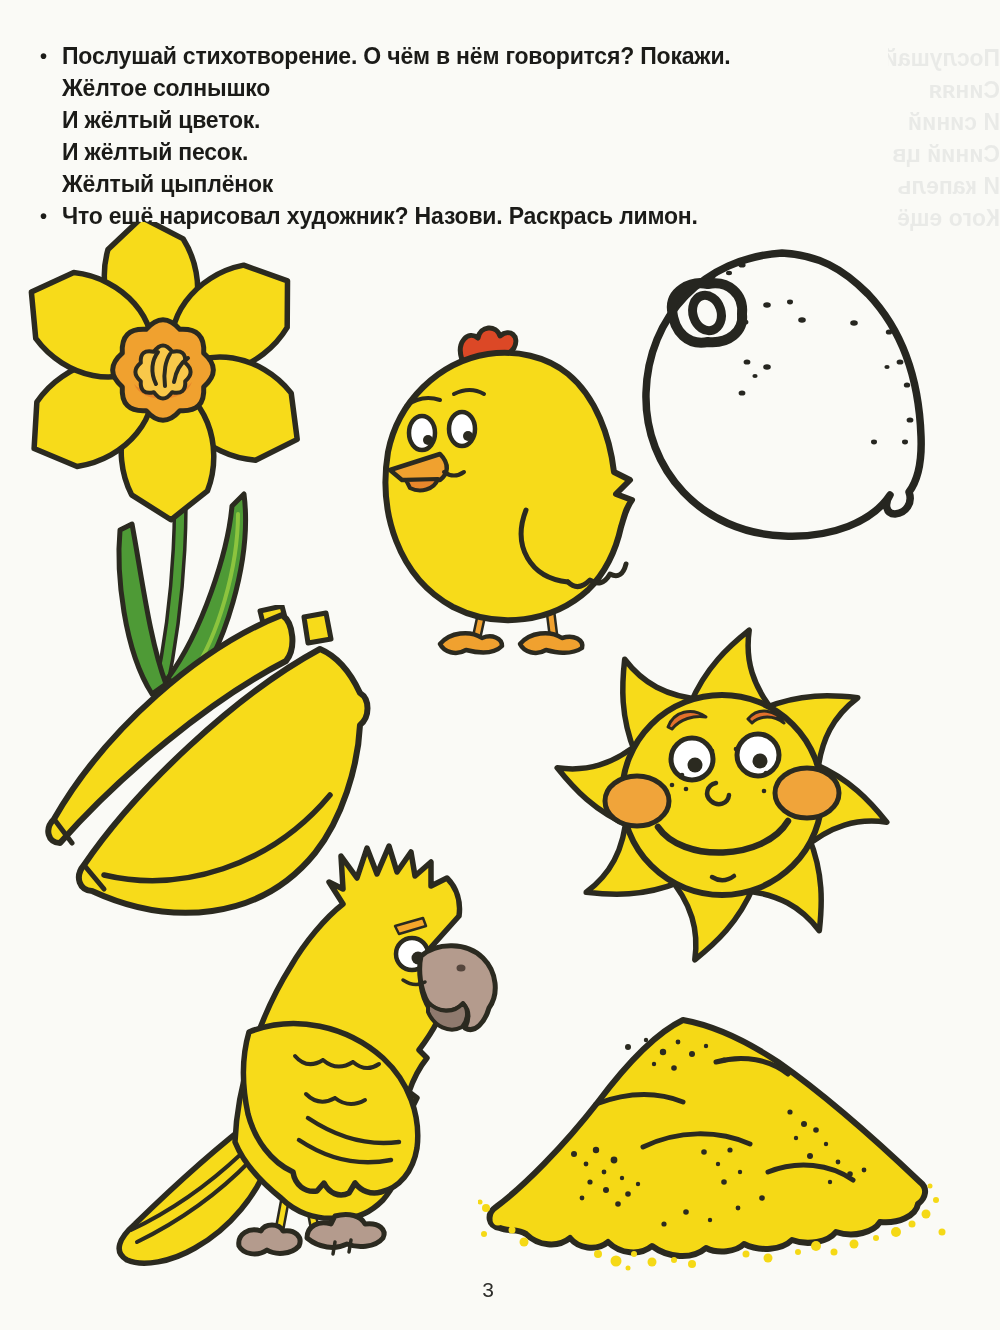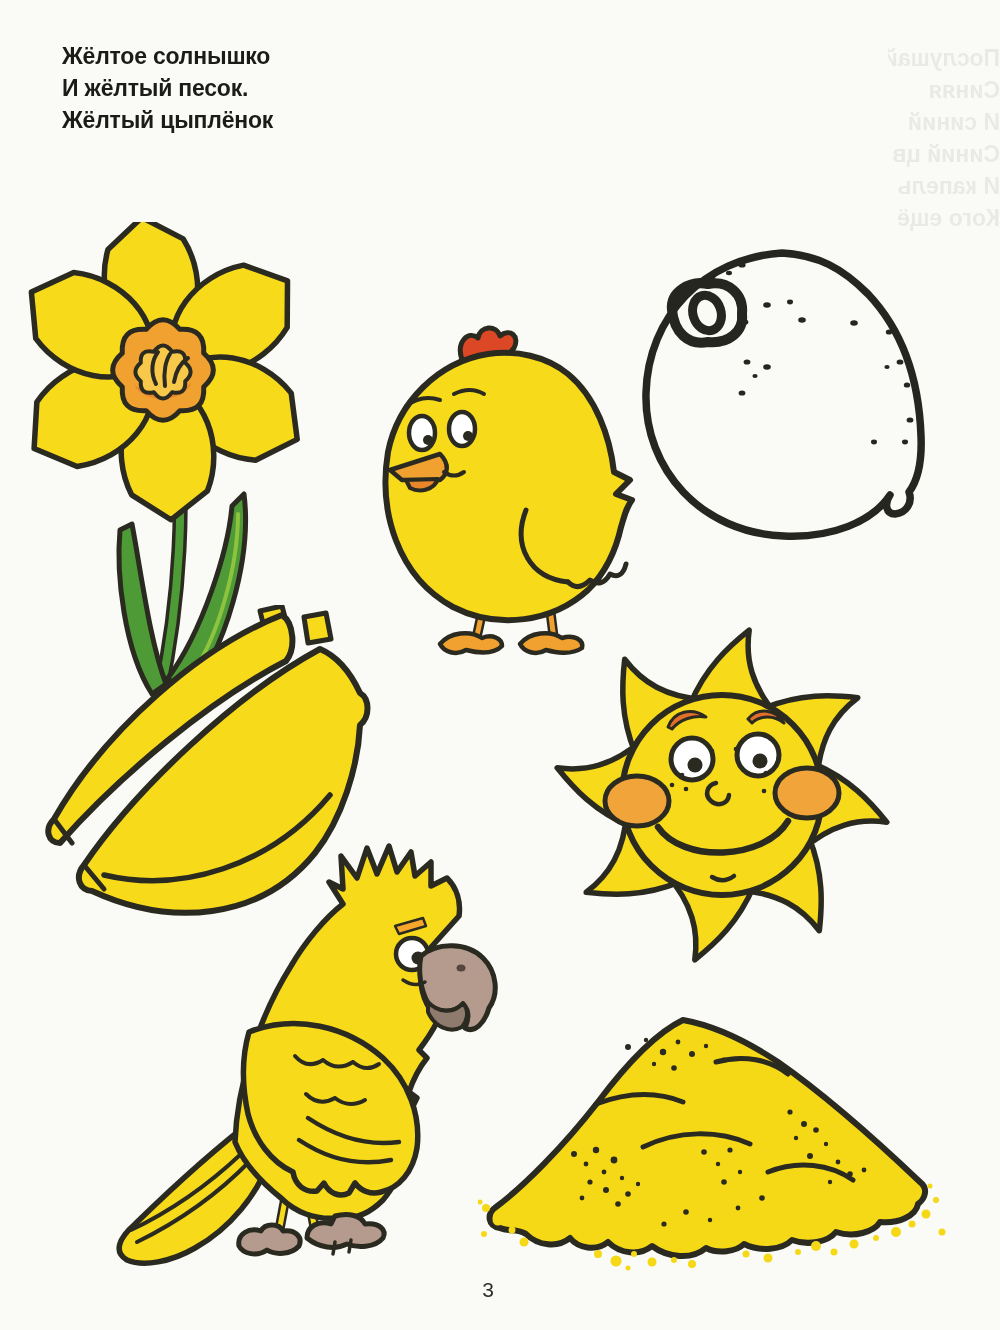--- a/index.html
+++ b/index.html
@@ -32,23 +32,26 @@
       <div>Послушай стихо</div>
       <div>Синяя</div>
       <div>И синий</div>
       <div>Синий цв</div>
       <div>И капель</div>
       <div>Кого ещё</div>
     </div>
   </div>
 
   <div class="tasks">
+    <div class="task-line"><span class="bullet">•</span><span>Послушай стихотворение. О чём в нём говорится? Покажи.</span></div>
     <div class="poem-line">Жёлтое солнышко</div>
+    <div class="poem-line">И жёлтый цветок.</div>
     <div class="poem-line">И жёлтый песок.</div>
     <div class="poem-line">Жёлтый цыплёнок</div>
+    <div class="task-line"><span class="bullet">•</span><span>Что ещё нарисовал художник? Назови. Раскрась лимон.</span></div>
   </div>
 
   <div class="illus" style="left:8px;top:222px;">
     <svg width="316" height="496" viewBox="0 0 316 496">
       <g stroke="#2B2A20" stroke-linejoin="round" stroke-linecap="round">
 
         <path d="M166,198 C178,270 172,380 152,472" fill="none" stroke-width="15"></path>
         <path d="M166,198 C178,270 172,380 152,472" fill="none" stroke="#4E9A36" stroke-width="8"></path>
 
         <path d="M236,272 C244,335 218,430 178,474 C170,468 164,462 160,456 C194,410 220,330 224,284 Z" fill="#4E9A36" stroke-width="5"></path>

